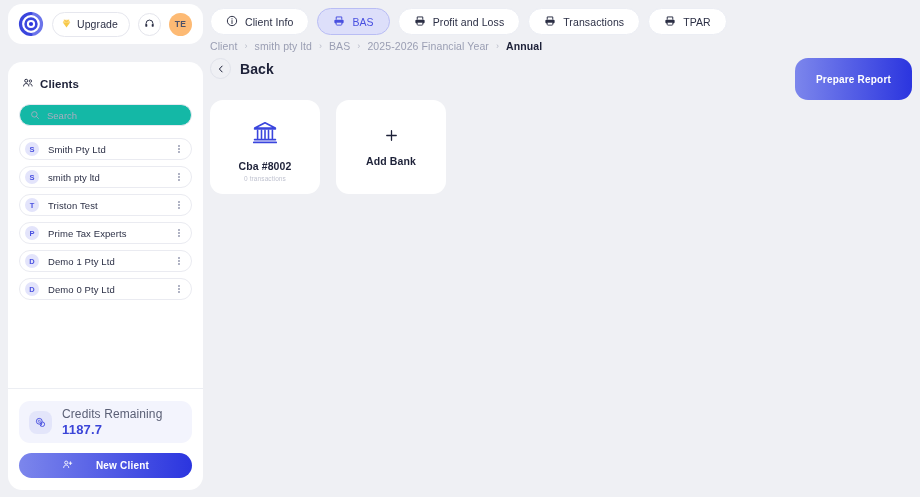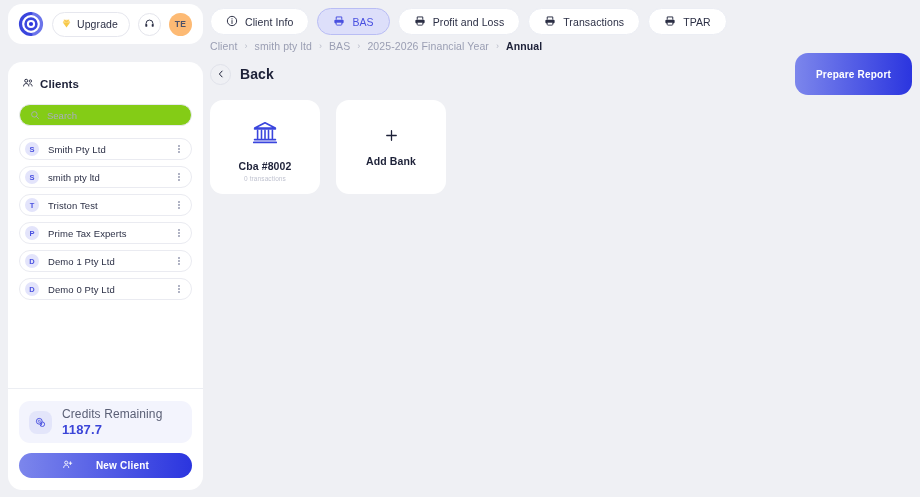--- a/index.html
+++ b/index.html
@@ -77,21 +77,21 @@
   }
   .sb-head {
     display: flex; align-items: center; gap: 6px;
     padding: 13px 14px 0 14px;
   }
   .sb-head .title { font-size: 11.5px; font-weight: 700; color: #1d2138; letter-spacing: .1px; }
   .search-wrap { padding: 11px 11px 0 11px; }
   .search-box {
     display: flex; align-items: center; gap: 7px;
     height: 22px; padding: 10px 10px;
-    border: 1px solid #e8e9f0; border-radius: 11px; background: #84cc16;
+    border: 1px solid #e8e9f0; border-radius: 11px; background: #14b8a6;
   }
   .search-box input {
     border: 0; outline: 0; background: transparent;
     font-family: "Liberation Sans", sans-serif;
     font-size: 9.5px; color: #2b2f45; width: 100%;
   }
   .search-box input::placeholder { color: #a9adbf; }
 
   .client-list { padding: 12px 11px 0 11px; display: flex; flex-direction: column; gap: 6px; flex: 1; overflow: hidden; }
   .client-item {
@@ -127,21 +127,21 @@
     margin: 10px 11px 12px 11px; height: 25px;
     border-radius: 13px; border: 0; cursor: pointer;
     background: linear-gradient(90deg, #7c86ec 0%, #2b35df 100%);
     color: #fff; display: flex; align-items: center; justify-content: center; gap: 23px;
     font-family: "Liberation Sans", sans-serif;
     font-size: 10px; font-weight: 700; letter-spacing: .2px;
   }
 
   
   .main { position: absolute; left: 210px; top: 58px; right: 8px; bottom: 8px; }
-  .main-head { display: flex; align-items: center; justify-content: space-between; height: 32px; }
+  .main-head { display: flex; align-items: flex-start; justify-content: space-between; height: 32px; }
   .back-group { display: flex; align-items: center; gap: 9px; cursor: pointer; }
   .back-circle {
     width: 21px; height: 21px; border-radius: 50%;
     border: 1px solid #e0e2ea; background: transparent;
     display: flex; align-items: center; justify-content: center;
   }
   .back-label { font-size: 14px; font-weight: 700; color: #1d2138; letter-spacing: .1px; }
   .prepare-btn {
     height: 42px; padding: 4px 21px; border: 0; border-radius: 13px; cursor: pointer;
     background: linear-gradient(90deg, #7c86ec 0%, #2b35df 100%);

